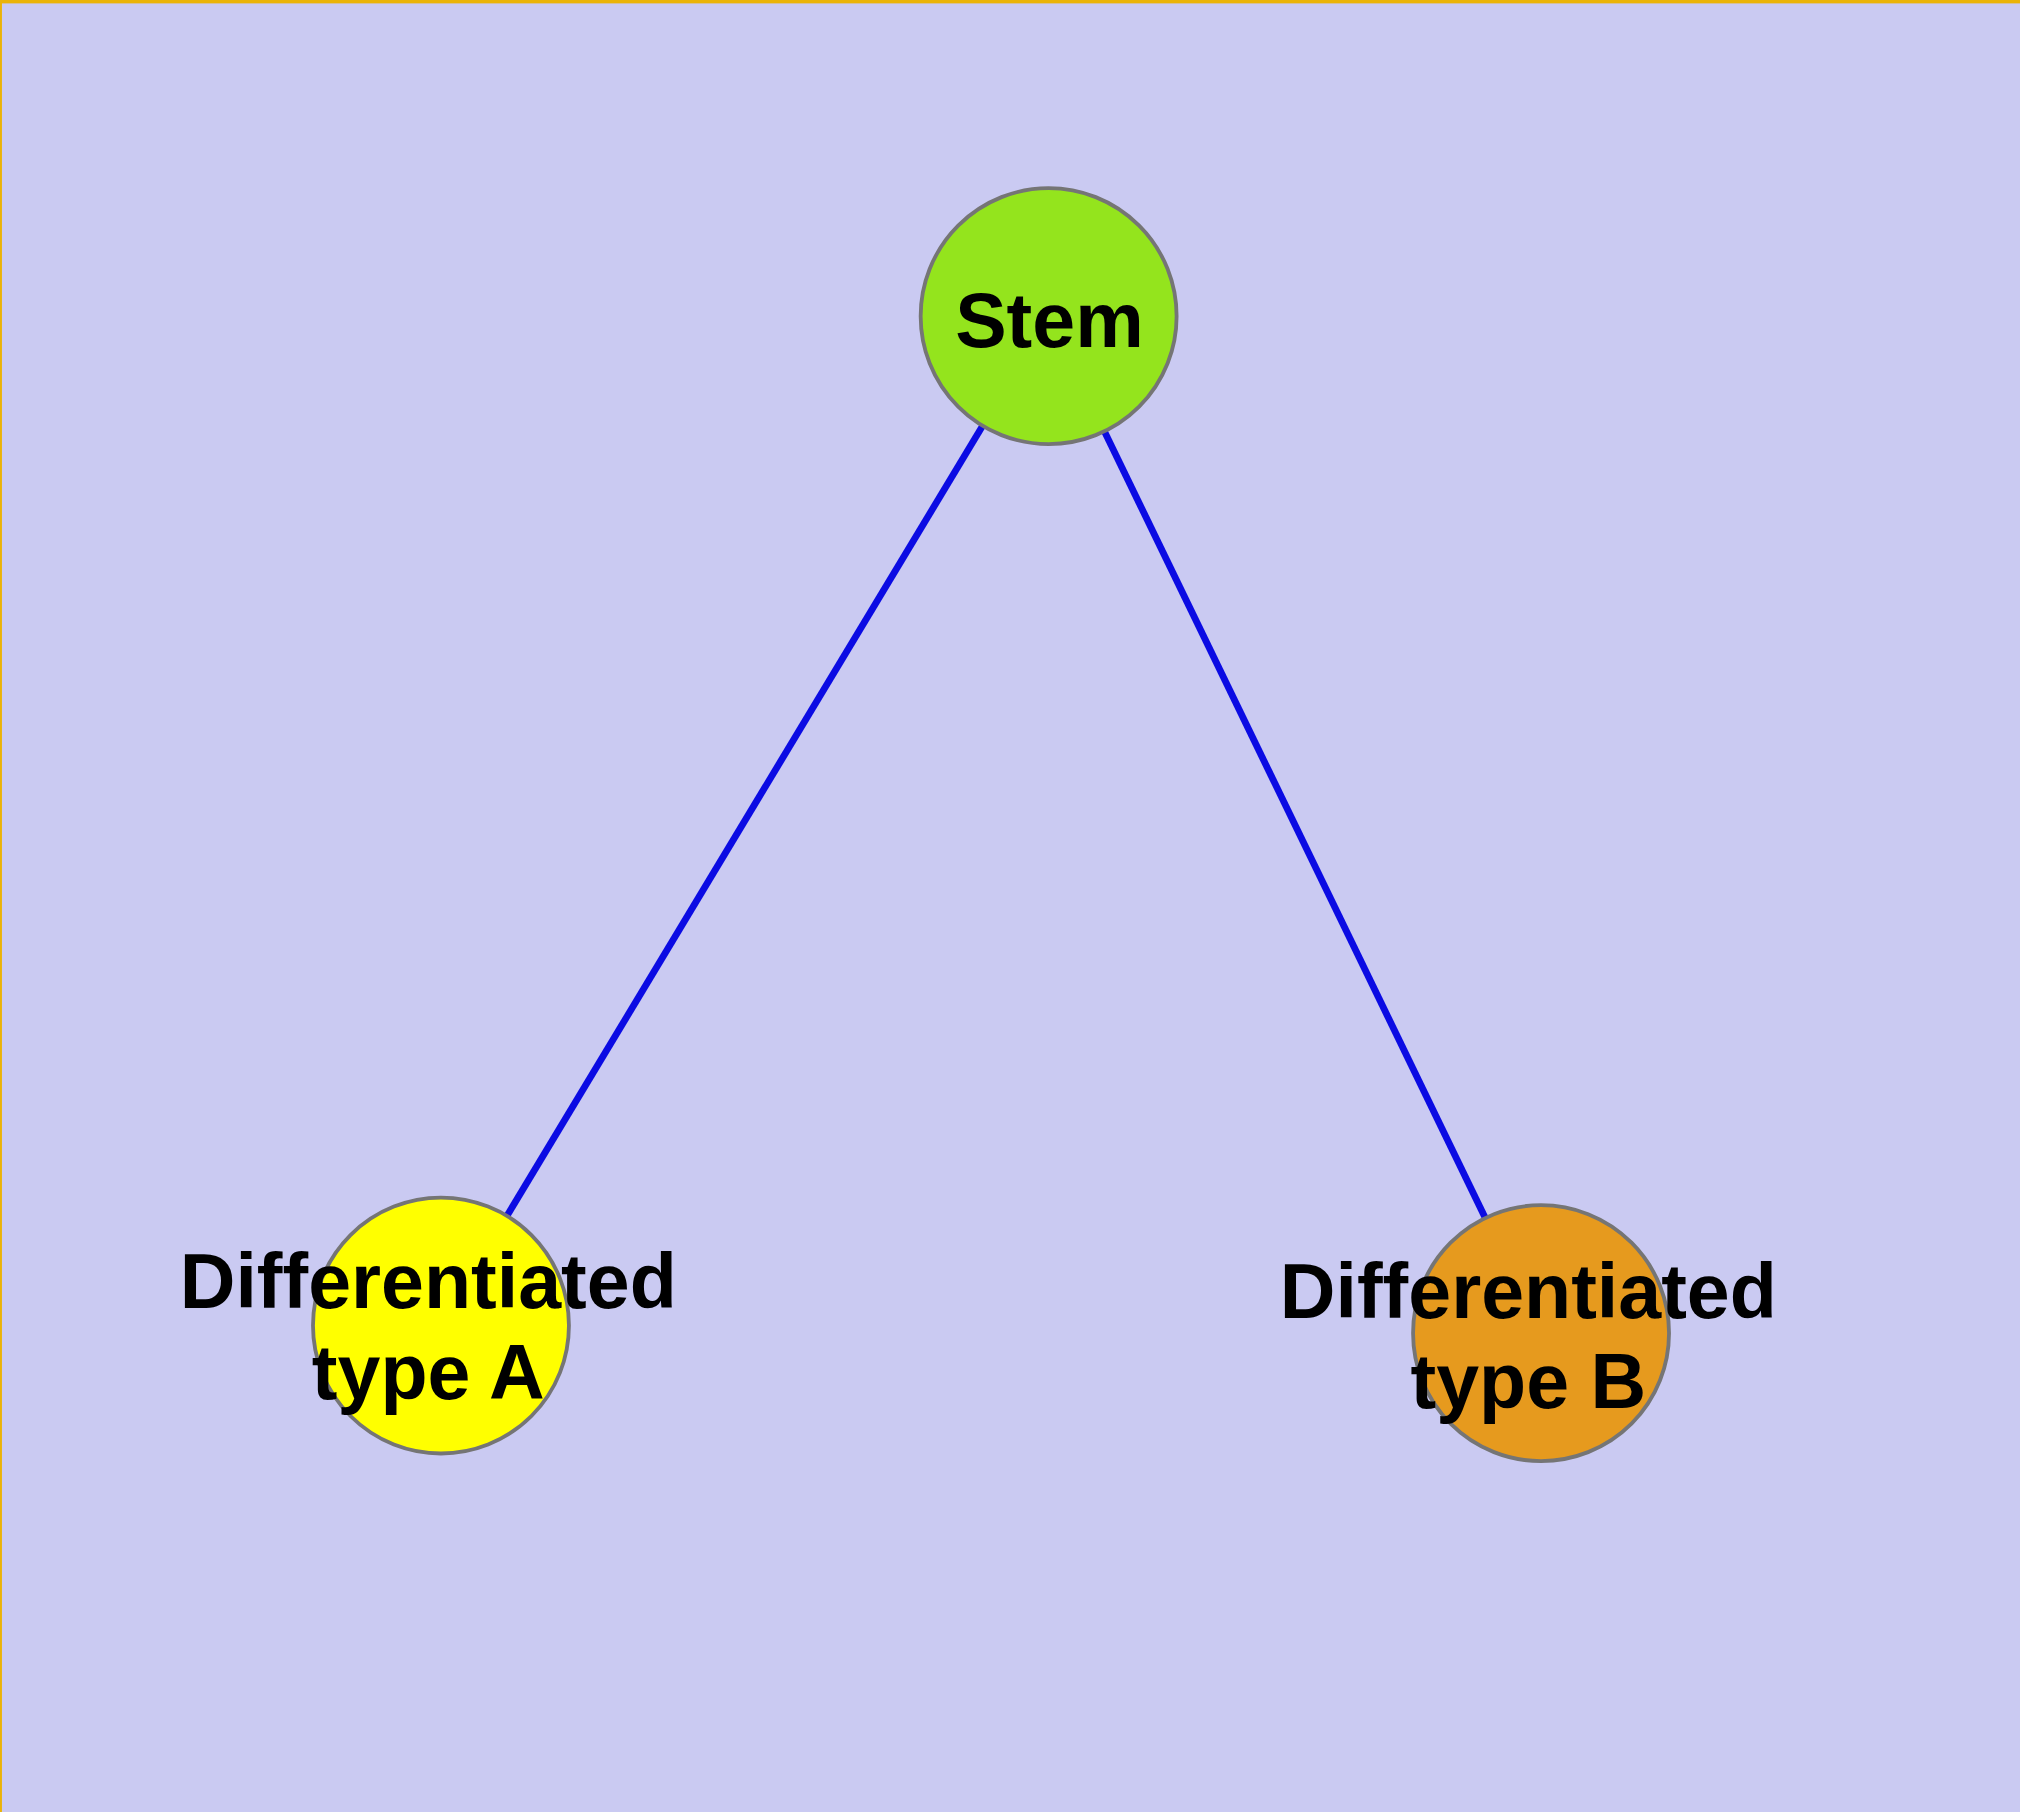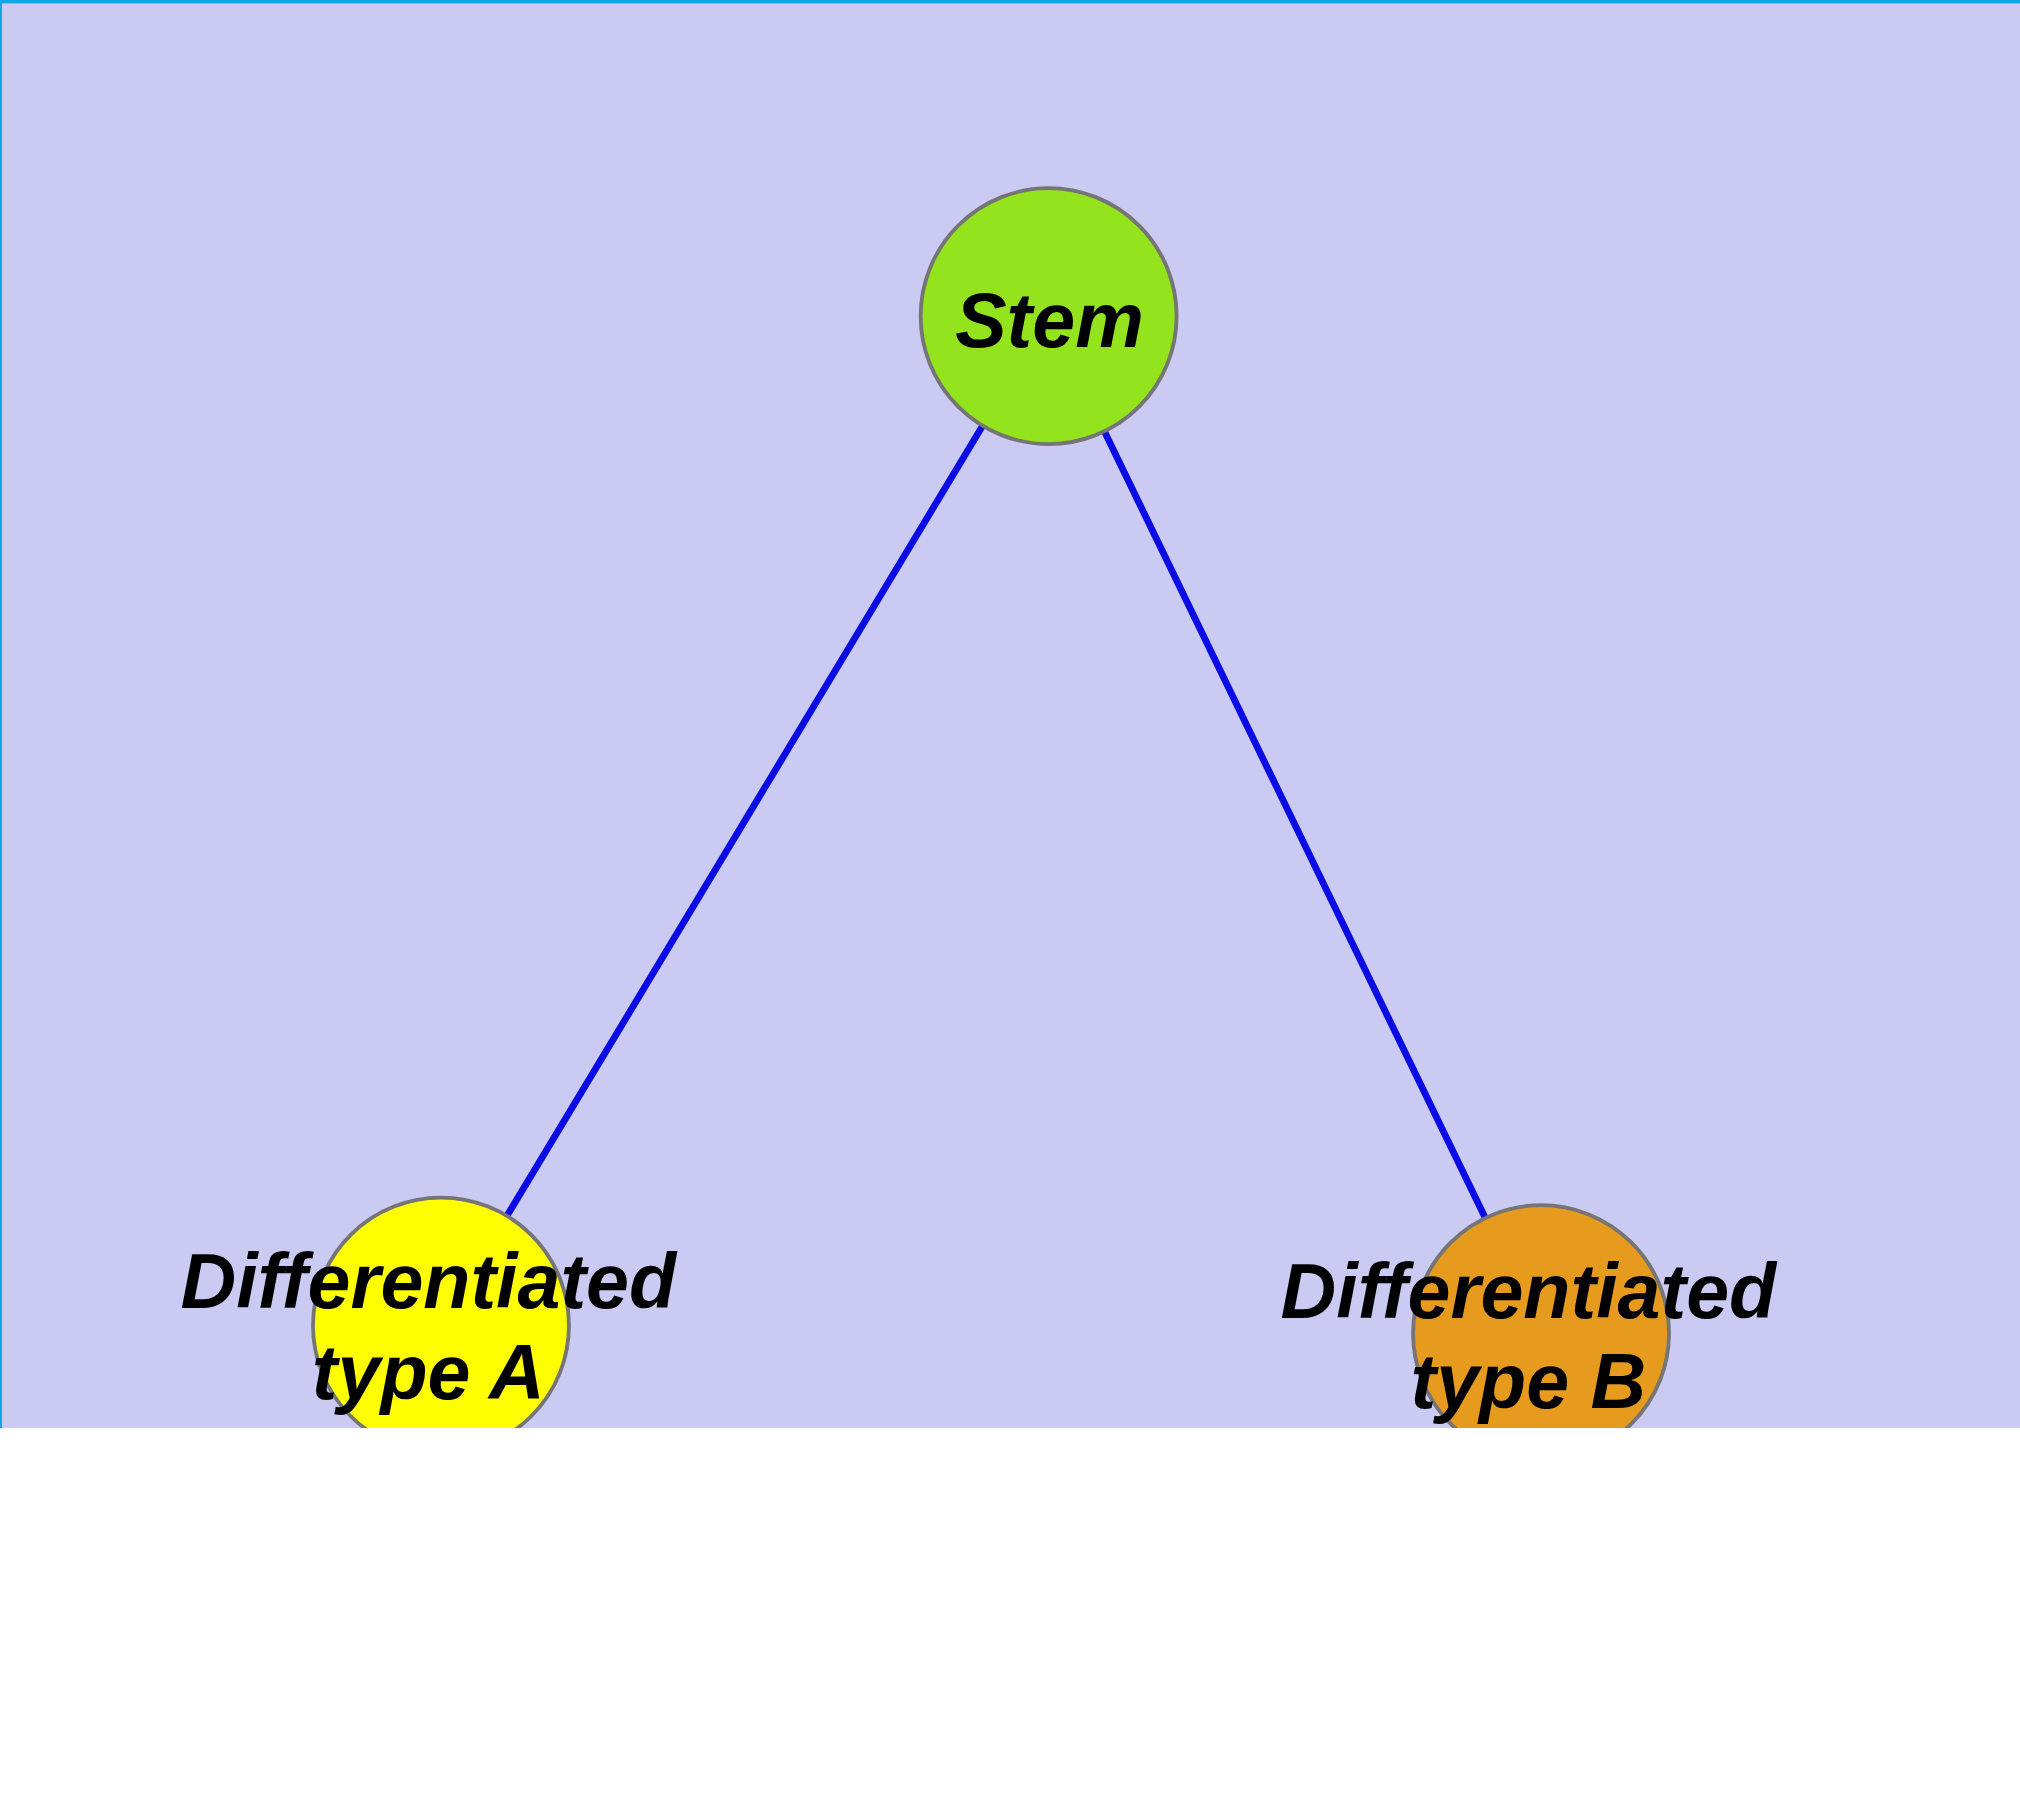--- a/index.html
+++ b/index.html
@@ -3,24 +3,23 @@
 <meta charset="utf-8">
 <style>
   html, body {
     margin: 0;
     padding: 0;
     background: #ffffff;
   }
   .stage {
     position: relative;
     width: 2021px;
-    height: 1428px;
-    background: #0ea5e9;
+    height: 1812px;
+    background: #eab308;
     overflow: hidden;
-    font-style: italic;
   }
   svg { display: block; }
   .node-label {
     font-family: "Liberation Sans", sans-serif;
     font-weight: bold;
     font-size: 91px;
   }
 </style>
 </head>
 <body>

